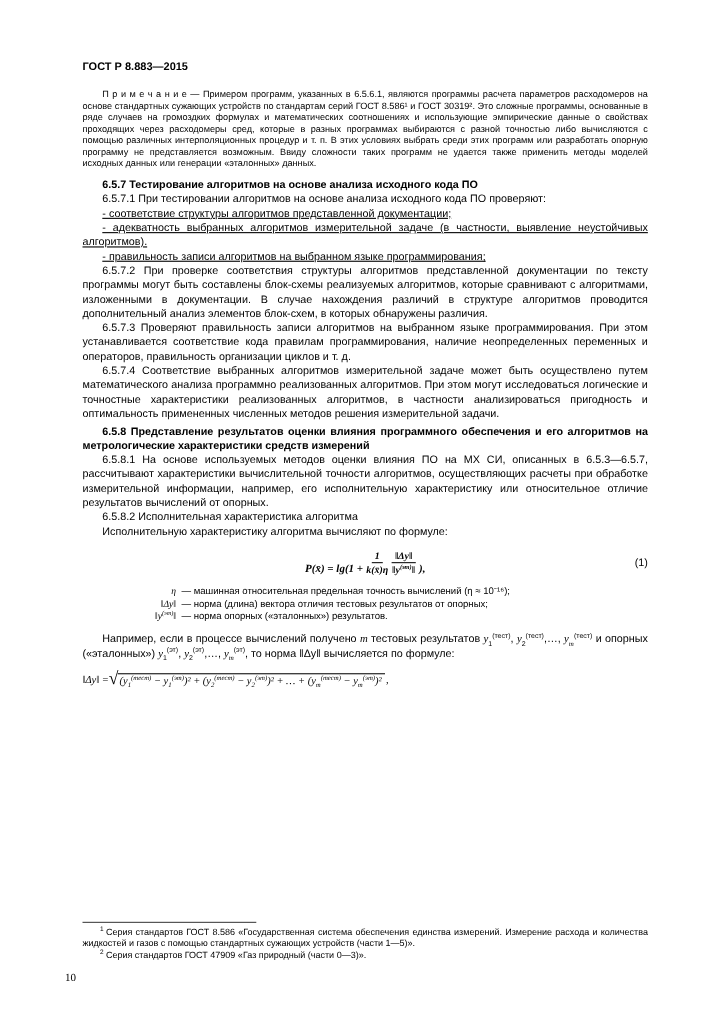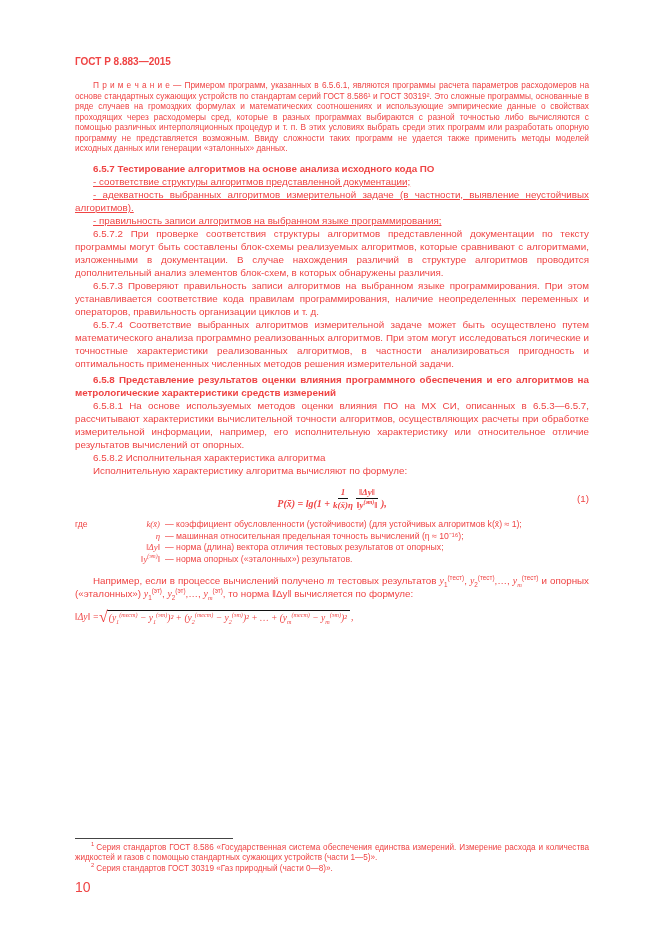--- a/index.html
+++ b/index.html
@@ -1,20 +1,20 @@
 <!DOCTYPE html>
 <html><head>
 <meta charset="utf-8">
 <style>
   html, body { margin: 0; padding: 0; background: #e8e8e8; }
   .page {
     width: 661px; height: 935px; margin: 0 auto; background: #ffffff;
     position: relative; box-sizing: border-box;
     padding: 56px 72px 0 75px;
-    color: #ef4444;
+    color: #000000;
     font-family: "Liberation Sans", sans-serif;
   }
   .header { font-weight: bold; font-size: 10px; margin-bottom: 13px; }
   .content { font-size: 9.8px; line-height: 1.33; }
   .note {
     font-size: 8.3px; line-height: 1.27; text-align: justify;
     text-indent: 18px; margin: 0 0 8px 0;
   }
   .para { text-align: justify; text-indent: 18px; margin: 0; }
   .heading { font-weight: bold; text-align: justify; text-indent: 18px; margin: 3px 0 0 0; }
@@ -46,34 +46,35 @@
   .example { text-align: justify; text-indent: 18px; margin: 8px 0 0 0; }
   .formula2-line { margin: 10px 0 0 0; text-align: left; font-family: "Liberation Serif", serif; font-style: italic; font-size: 9.5px; }
   .formula2-inner { display: inline-flex; align-items: center; }
   .sqrt-sign { font-style: normal; font-size: 16px; line-height: 1; margin-right: -1px; transform: translateY(-1px); }
   .radicand { border-top: 1px solid #111; padding: 1px 3px 0 2px; }
   .f-suffix { margin-left: 1px; }
   .footnotes { position: absolute; left: 75px; right: 72px; bottom: 60px; font-size: 8.2px; line-height: 1.32; }
   .footnote-rule { width: 158px; border-top: 1px solid #444; margin-bottom: 4px; }
   .footnote { margin: 0; text-align: justify; text-indent: 16px; }
   .fn-marker { font-size: 0.72em; vertical-align: super; line-height: 0; margin-right: 2px; }
-  .page-number { position: absolute; left: 75px; bottom: 40px; font-size: 14px; }
+  .page-number { position: absolute; left: 59px; bottom: 40px; font-size: 10px; font-family: Liberation Serif, serif; }
 </style>
 </head>
 <body>
 
 <div class="page">
 
   <div class="header">ГОСТ Р 8.883—2015</div>
 
   <div class="content">
 
     <p class="note"><span>П р и м е ч а н и е — </span><span>Примером программ, указанных в 6.5.6.1, являются программы расчета параметров расходомеров на основе стандартных сужающих устройств по стандартам серий ГОСТ 8.586¹ и ГОСТ 30319². Это сложные программы, основанные в ряде случаев на громоздких формулах и математических соотношениях и использующие эмпирические данные о свойствах проходящих через расходомеры сред, которые в разных программах выбираются с разной точностью либо вычисляются с помощью различных интерполяционных процедур и т. п. В этих условиях выбрать среди этих программ или разработать опорную программу не представляется возможным. Ввиду сложности таких программ не удается также применить методы моделей исходных данных или генерации «эталонных» данных.</span></p>
 
     <p class="heading">6.5.7 Тестирование алгоритмов на основе анализа исходного кода ПО</p>
+    <p class="para">6.5.7.1 При тестировании алгоритмов на основе анализа исходного кода ПО проверяют:</p>
     <p class="list-item">- соответствие структуры алгоритмов представленной документации;</p>
     <p class="list-item">- адекватность выбранных алгоритмов измерительной задаче (в частности, выявление неустойчивых алгоритмов).</p>
     <p class="list-item">- правильность записи алгоритмов на выбранном языке программирования;</p>
     <p class="para">6.5.7.2 При проверке соответствия структуры алгоритмов представленной документации по тексту программы могут быть составлены блок-схемы реализуемых алгоритмов, которые сравнивают с алгоритмами, изложенными в документации. В случае нахождения различий в структуре алгоритмов проводится дополнительный анализ элементов блок-схем, в которых обнаружены различия.</p>
     <p class="para">6.5.7.3 Проверяют правильность записи алгоритмов на выбранном языке программирования. При этом устанавливается соответствие кода правилам программирования, наличие неопределенных переменных и операторов, правильность организации циклов и т. д.</p>
     <p class="para">6.5.7.4 Соответствие выбранных алгоритмов измерительной задаче может быть осуществлено путем математического анализа программно реализованных алгоритмов. При этом могут исследоваться логические и точностные характеристики реализованных алгоритмов, в частности анализироваться пригодность и оптимальность примененных численных методов решения измерительной задачи.</p>
     <p class="heading">6.5.8 Представление результатов оценки влияния программного обеспечения и его алгоритмов на метрологические характеристики средств измерений</p>
     <p class="para">6.5.8.1 На основе используемых методов оценки влияния ПО на МХ СИ, описанных в 6.5.3—6.5.7, рассчитывают характеристики вычислительной точности алгоритмов, осуществляющих расчеты при обработке измерительной информации, например, его исполнительную характеристику или относительное отличие результатов вычислений от опорных.</p>
     <p class="para">6.5.8.2 Исполнительная характеристика алгоритма</p>
     <p class="para">Исполнительную характеристику алгоритма вычисляют по формуле:</p>
@@ -88,25 +89,20 @@
         <span class="frac">
           <span class="num">‖Δy‖</span>
           <span class="den"><span>‖y</span><span class="sup">(эт)</span><span>‖</span></span>
         </span>
         <span>),</span>
       </span>
       <span class="eq-num">(1)</span>
     </div>
 
     <div class="where-block">
-      <div class="where-row">
-        <span class="where-intro">где</span>
-        <span class="where-term"><span>k(x̄)</span></span>
-        <span class="where-desc">— коэффициент обусловленности (устойчивости) (для устойчивых алгоритмов k(x̄) ≈ 1);</span>
-      </div>
       <div class="where-row">
         <span class="where-intro"></span>
         <span class="where-term"><span>η</span></span>
         <span class="where-desc">— машинная относительная предельная точность вычислений (η ≈ 10⁻¹⁶);</span>
       </div>
       <div class="where-row">
         <span class="where-intro"></span>
         <span class="where-term"><span>‖Δy‖</span></span>
         <span class="where-desc">— норма (длина) вектора отличия тестовых результатов от опорных;</span>
       </div>
@@ -126,18 +122,18 @@
         <span class="radicand"><span>(</span><span class="it">y</span><span class="sub">1</span><span class="sup">(тест)</span><span> − </span><span class="it">y</span><span class="sub">1</span><span class="sup">(эт)</span><span>)² + (</span><span class="it">y</span><span class="sub">2</span><span class="sup">(тест)</span><span> − </span><span class="it">y</span><span class="sub">2</span><span class="sup">(эт)</span><span>)² + … + (</span><span class="it">y</span><span class="subit">m</span><span class="sup">(тест)</span><span> − </span><span class="it">y</span><span class="subit">m</span><span class="sup">(эт)</span><span>)²</span></span>
         <span class="f-suffix">,</span>
       </span>
     </div>
 
   </div>
 
   <div class="footnotes">
     <div class="footnote-rule"></div>
     <p class="footnote"><span class="fn-marker">1</span><span>Серия стандартов ГОСТ 8.586 «Государственная система обеспечения единства измерений. Измерение расхода и количества жидкостей и газов с помощью стандартных сужающих устройств (части 1—5)».</span></p>
-    <p class="footnote"><span class="fn-marker">2</span><span>Серия стандартов ГОСТ 30319 «Газ природный (части 0—8)».</span></p>
+    <p class="footnote"><span class="fn-marker">2</span><span>Серия стандартов ГОСТ 47909 «Газ природный (части 0—3)».</span></p>
   </div>
 
   <div class="page-number">10</div>
 
 </div>
 
 </body></html>

